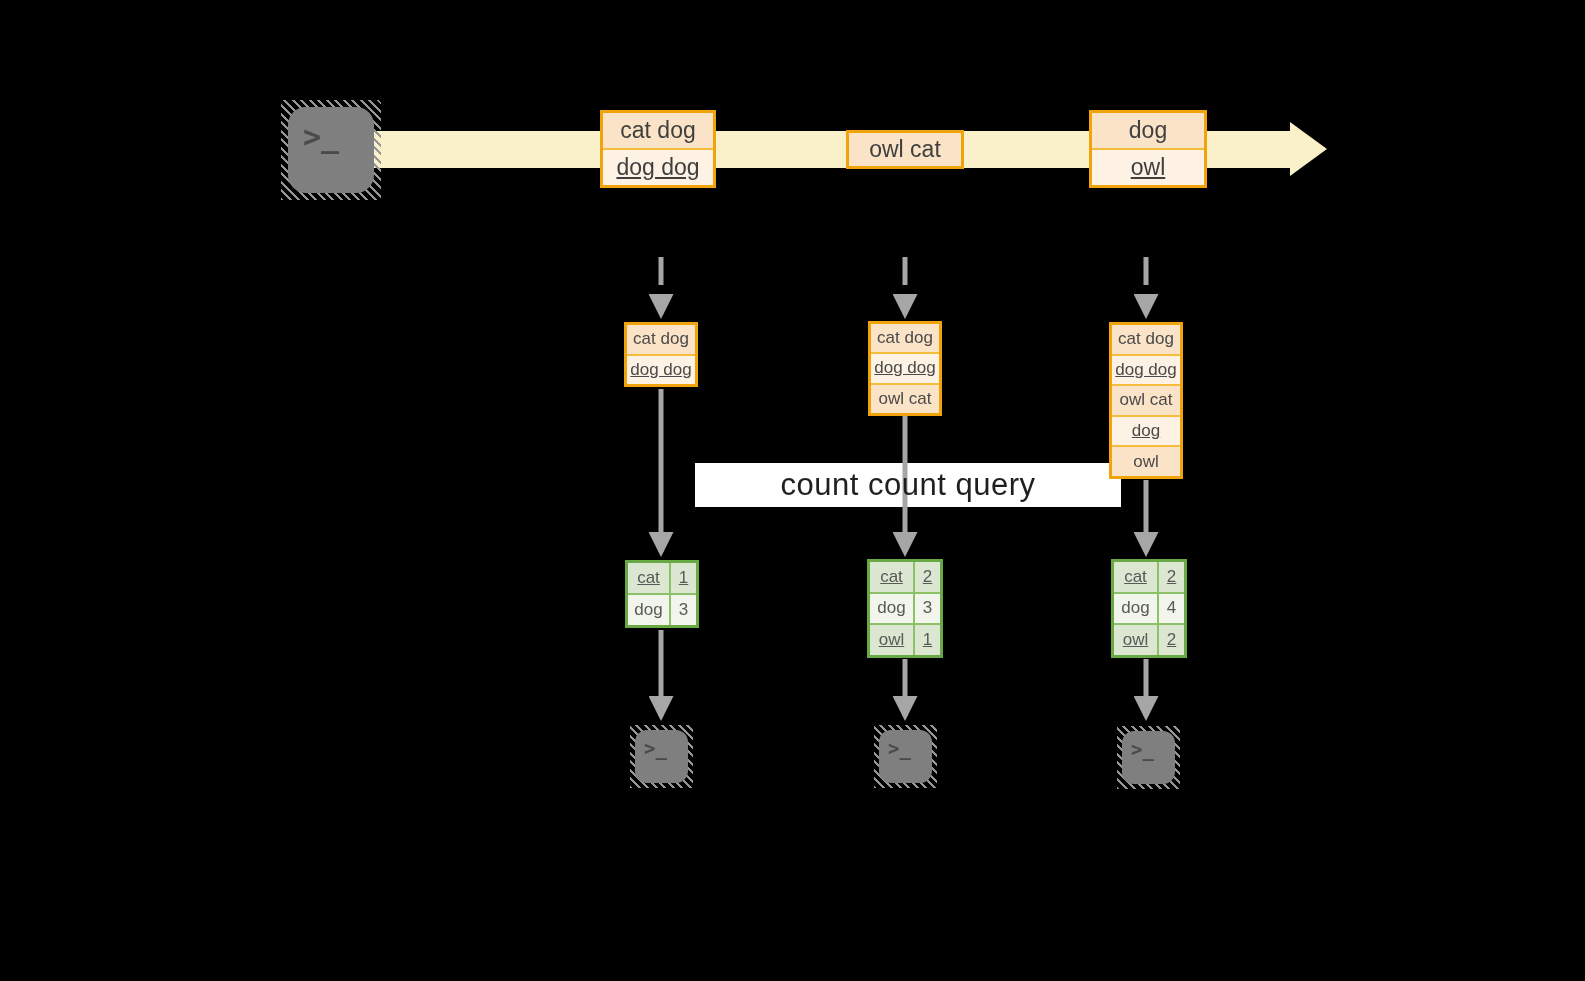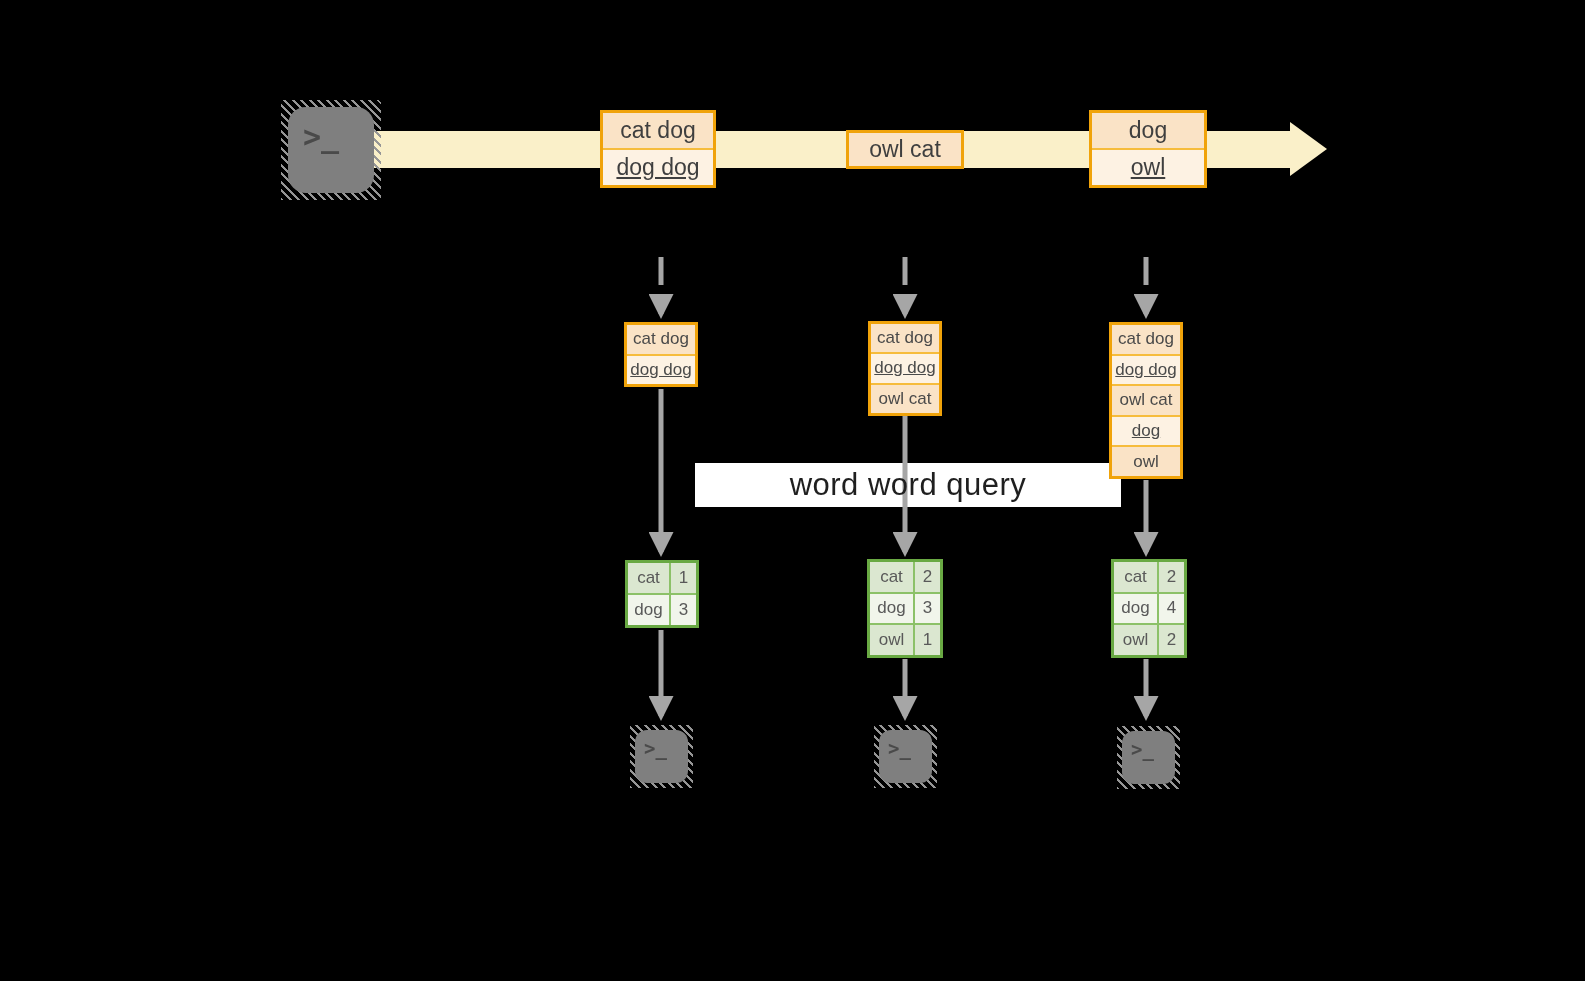--- a/index.html
+++ b/index.html
@@ -33,21 +33,21 @@
   #buf1 { left:624px; top:322px; width:74px; height:65px; }
   #buf2 { left:868px; top:321px; width:74px; height:95px; }
   #buf3 { left:1109px; top:322px; width:74px; height:157px; }
 
   
   .gtable { position:absolute; z-index:3; box-sizing:border-box;
             border:3px solid #69A943; background:#8CC168;
             display:grid; grid-template-columns:1fr 25px; gap:2px; }
   .gcell { display:flex; align-items:center; justify-content:center;
            font-size:17px; color:#595959; }
-  .gcell.tint  { background:#DBE7D0; }
+  .gcell.tint  { background:#DBE7D0;text-decoration:underline; }
   .gcell.lite  { background:#F1F5EB; }
 
   #tab1 { left:625px;  top:560px; width:74px; height:68px;  }
   #tab2 { left:867px;  top:559px; width:76px; height:99px;  }
   #tab3 { left:1111px; top:559px; width:76px; height:99px;  }
 
   
   #querybox  { position:absolute; left:695px; top:463px; width:426px; height:44px;
                background:#FFFFFF; z-index:1; }
   #querytext { position:absolute; left:695px; top:463px; width:426px; height:44px;
@@ -118,21 +118,21 @@
 
     <line x1="661" y1="389" x2="661" y2="552" stroke="#A6A6A6" stroke-width="5" marker-end="url(#ah)"></line>
     <line x1="905" y1="416" x2="905" y2="552" stroke="#A6A6A6" stroke-width="5" marker-end="url(#ah)"></line>
     <line x1="1146" y1="480" x2="1146" y2="552" stroke="#A6A6A6" stroke-width="5" marker-end="url(#ah)"></line>
 
     <line x1="661" y1="630" x2="661" y2="716" stroke="#A6A6A6" stroke-width="5" marker-end="url(#ah)"></line>
     <line x1="905" y1="659" x2="905" y2="716" stroke="#A6A6A6" stroke-width="5" marker-end="url(#ah)"></line>
     <line x1="1146" y1="659" x2="1146" y2="716" stroke="#A6A6A6" stroke-width="5" marker-end="url(#ah)"></line>
   </svg>
 
-  <div id="querytext">word word query</div>
+  <div id="querytext">count count query</div>
 
   <div class="msgbox buffer-box" id="buf1">
     <div class="row dark">cat dog</div>
     <div class="row light">dog dog</div>
   </div>
   <div class="msgbox buffer-box" id="buf2">
     <div class="row dark">cat dog</div>
     <div class="row light">dog dog</div>
     <div class="row dark">owl cat</div>
   </div>

